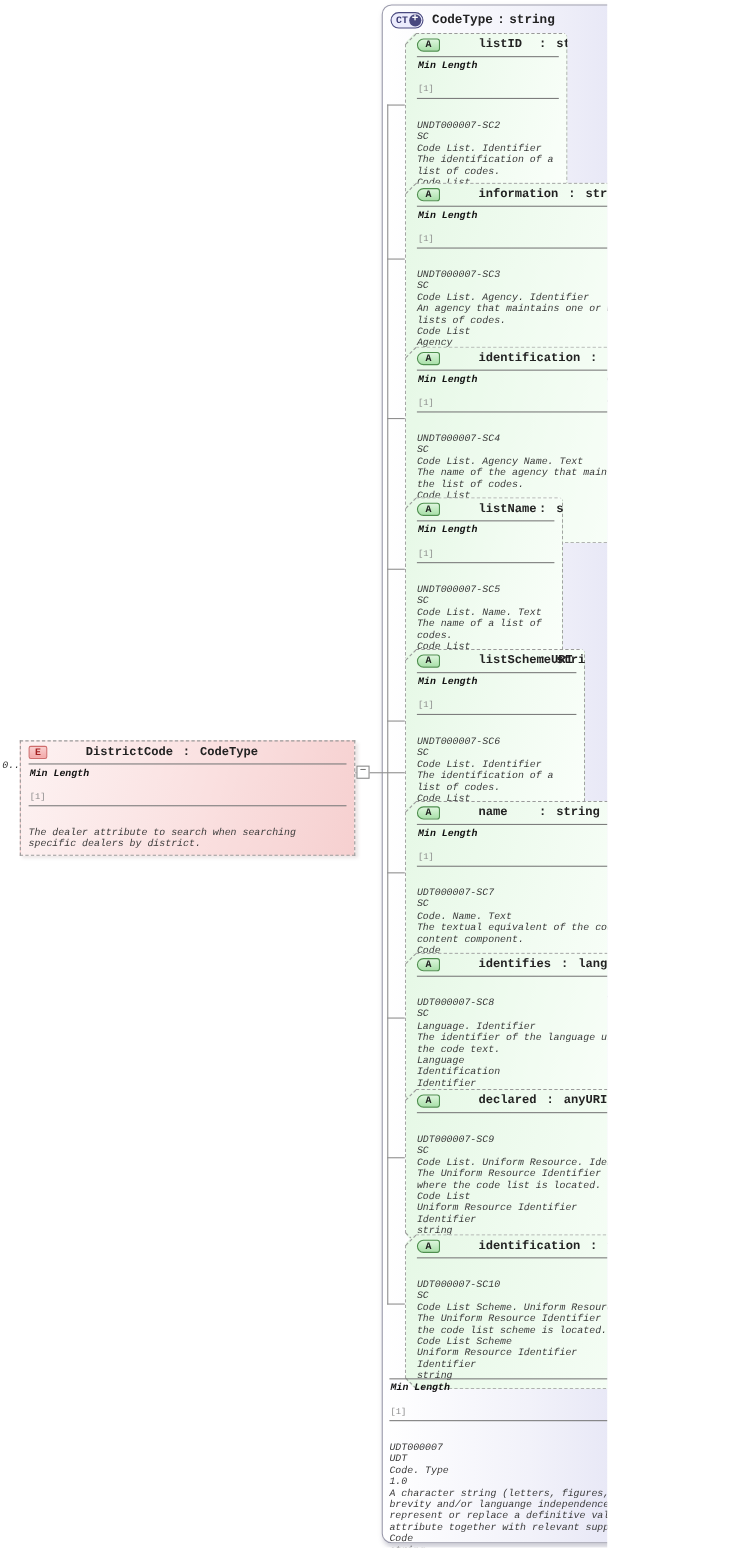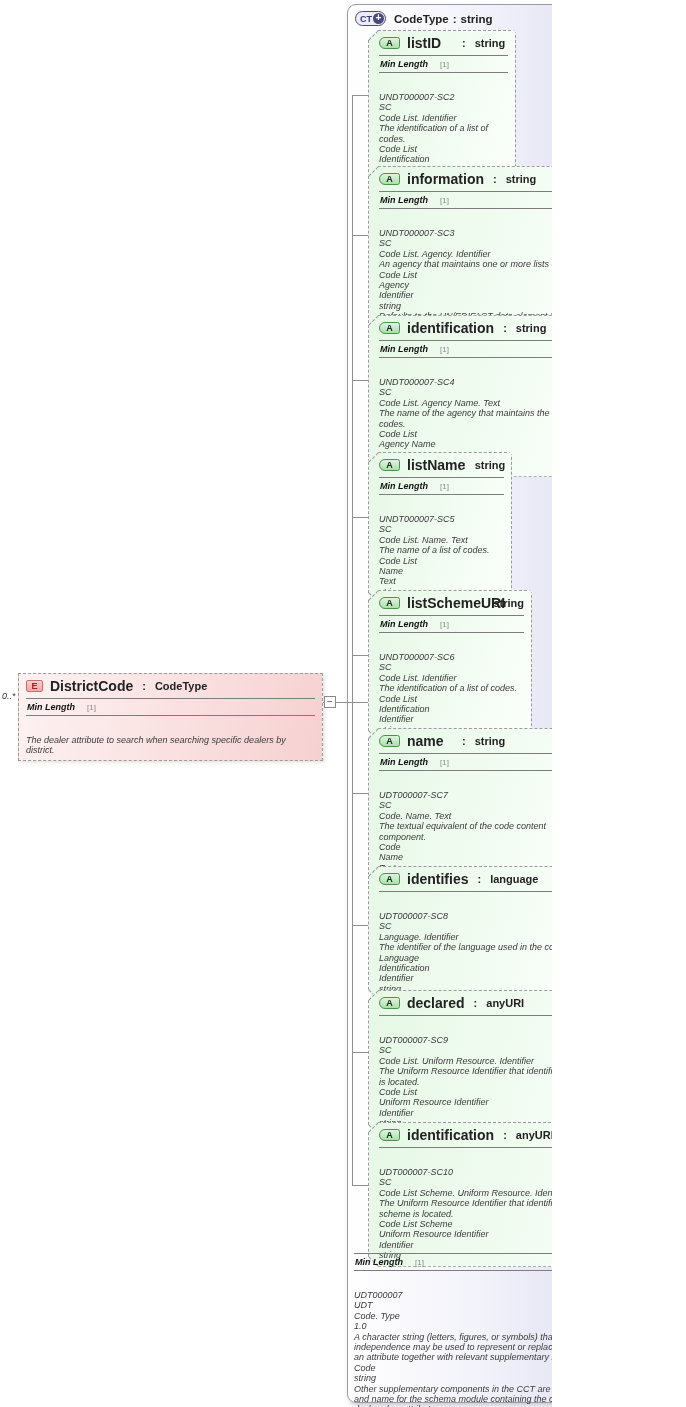--- a/index.html
+++ b/index.html
@@ -1,17 +1,17 @@
 <!DOCTYPE html>
 <html><head>
 <meta charset="utf-8">
 <style>
   * { margin:0; padding:0; box-sizing:border-box; }
   body { background:#ffffff; font-family:"Liberation Sans","DejaVu Sans",sans-serif; }
-  .stage { position:relative; width:552px; height:1407px; background:#ffffff; overflow:hidden; }
+  .stage { position:relative; width:552px; height:1407px; background:#ffffff; overflow:hidden;font-family:Liberation Mono, monospace; }
 
   
   .ct-box {
     position:absolute; left:347px; top:4px; width:335px; height:1399px;
     border:1px solid #9a9aab; border-radius:9px;
     background:linear-gradient(to right,#ffffff 0%,#f2f2fa 40%,#e2e2f4 75%,#d6d6ee 100%);
     box-shadow:2px 3px 5px rgba(110,110,135,0.35);
   }
   .ct-header { display:flex; align-items:center; gap:8px; padding:6px 8px 4px 7px; }
   .ct-icon {
@@ -54,27 +54,27 @@
   .attr-8 { top:1122px; width:308px; }
 
   .attr-header { display:flex; align-items:center; gap:7px; padding:1px 0 3px 0; }
   .a-icon {
     display:inline-flex; align-items:center; justify-content:center;
     width:21px; height:12px; flex:0 0 21px;
     border:1px solid #4e8e4e; border-radius:7px 3px 3px 7px;
     background:linear-gradient(#ddf6dd,#a9e0a9);
     font-size:9px; font-weight:bold; color:#222222;
   }
-  .attr-name { display:inline-block; min-width:46px; font-size:14px; font-weight:bold; color:#222222; }
+  .attr-name { display:inline-block; min-width:46px; font-size:11px; font-weight:bold; color:#222222;margin-left:28px; }
   .attr-type { font-size:11px; font-weight:bold; color:#222222; }
   .attr-header .colon { font-size:11px; font-weight:bold; color:#222222; margin:0 2px; }
 
   .sep { border-top:1px solid #7d7d7d; margin:1px 0 2px 0; }
 
-  .facet-row { display:flex; align-items:baseline; gap:12px; padding:1px 0 2px 1px; }
+  .facet-row { display:flex; align-items:baseline; gap:12px; padding:1px 0 2px 1px;flex-direction:column; }
   .facet-label { font-size:9px; font-weight:bold; font-style:italic; color:#111111; }
   .facet-value { font-size:8px; color:#8a8a8a; }
 
   .annotation {
     font-size:9px; font-style:italic; color:#3a3a3a;
     line-height:10.4px; white-space:pre-line; margin-top:19px;
   }
 
   
   .element-box {

